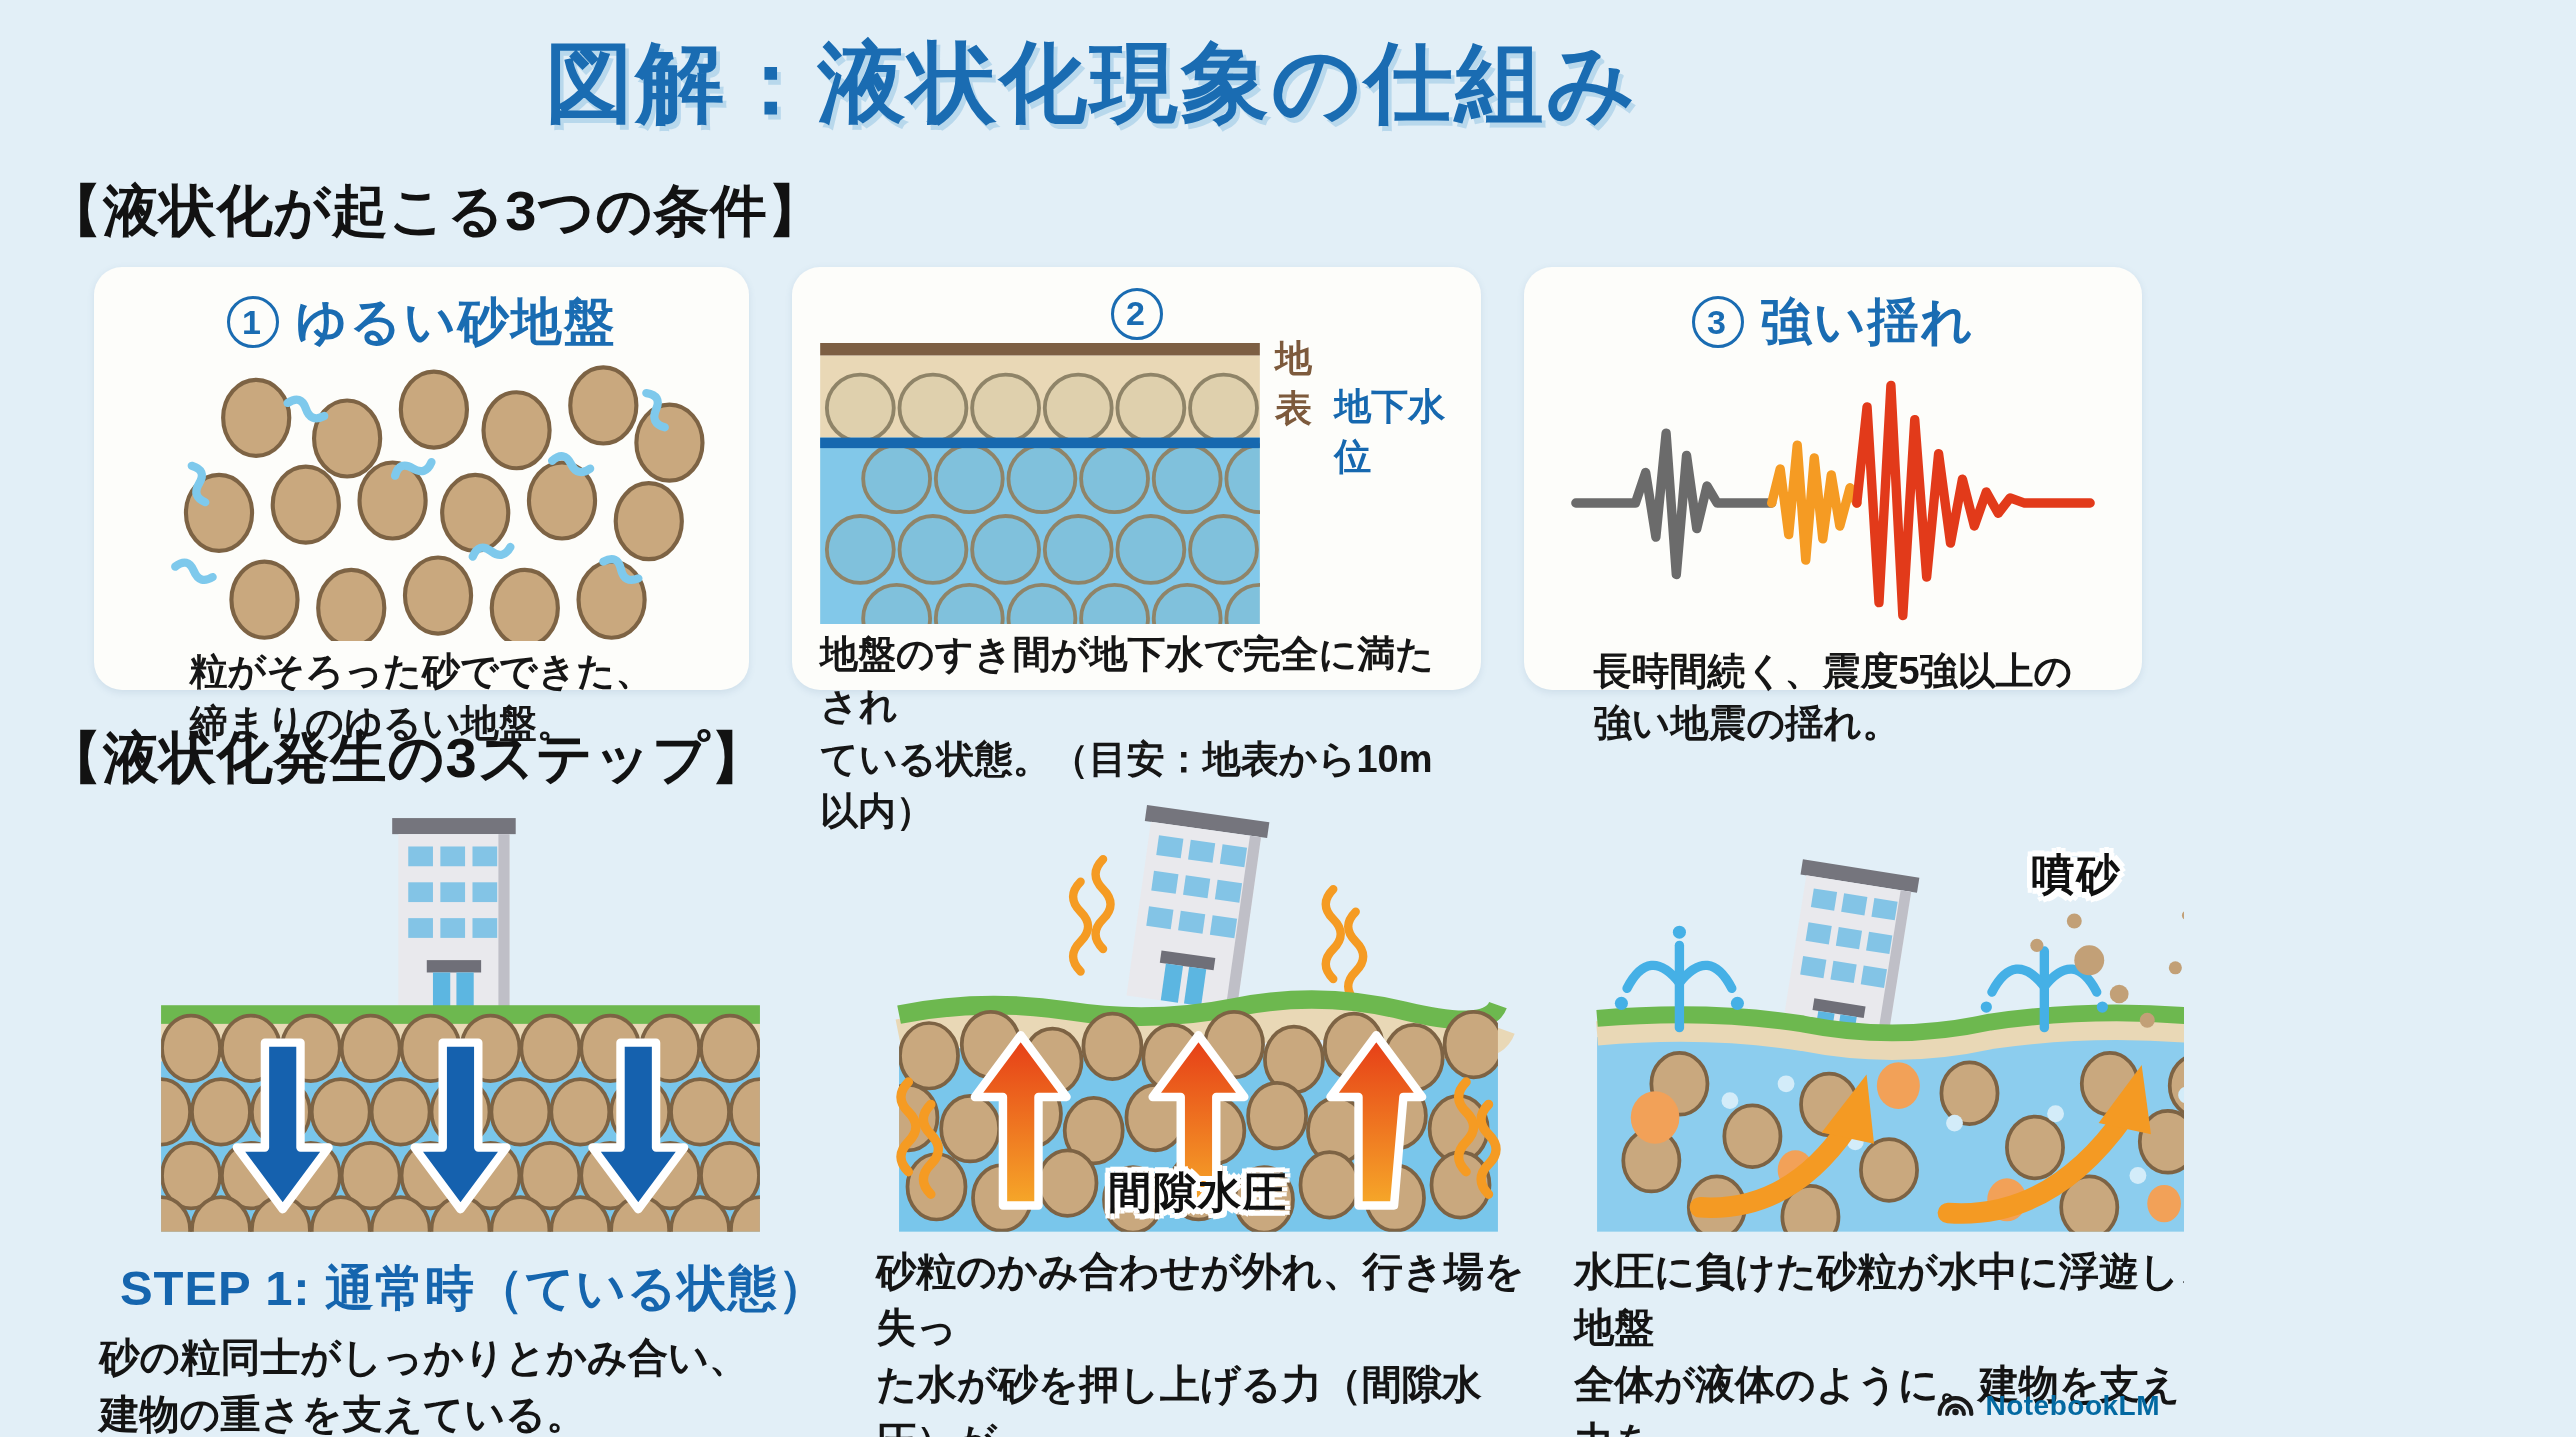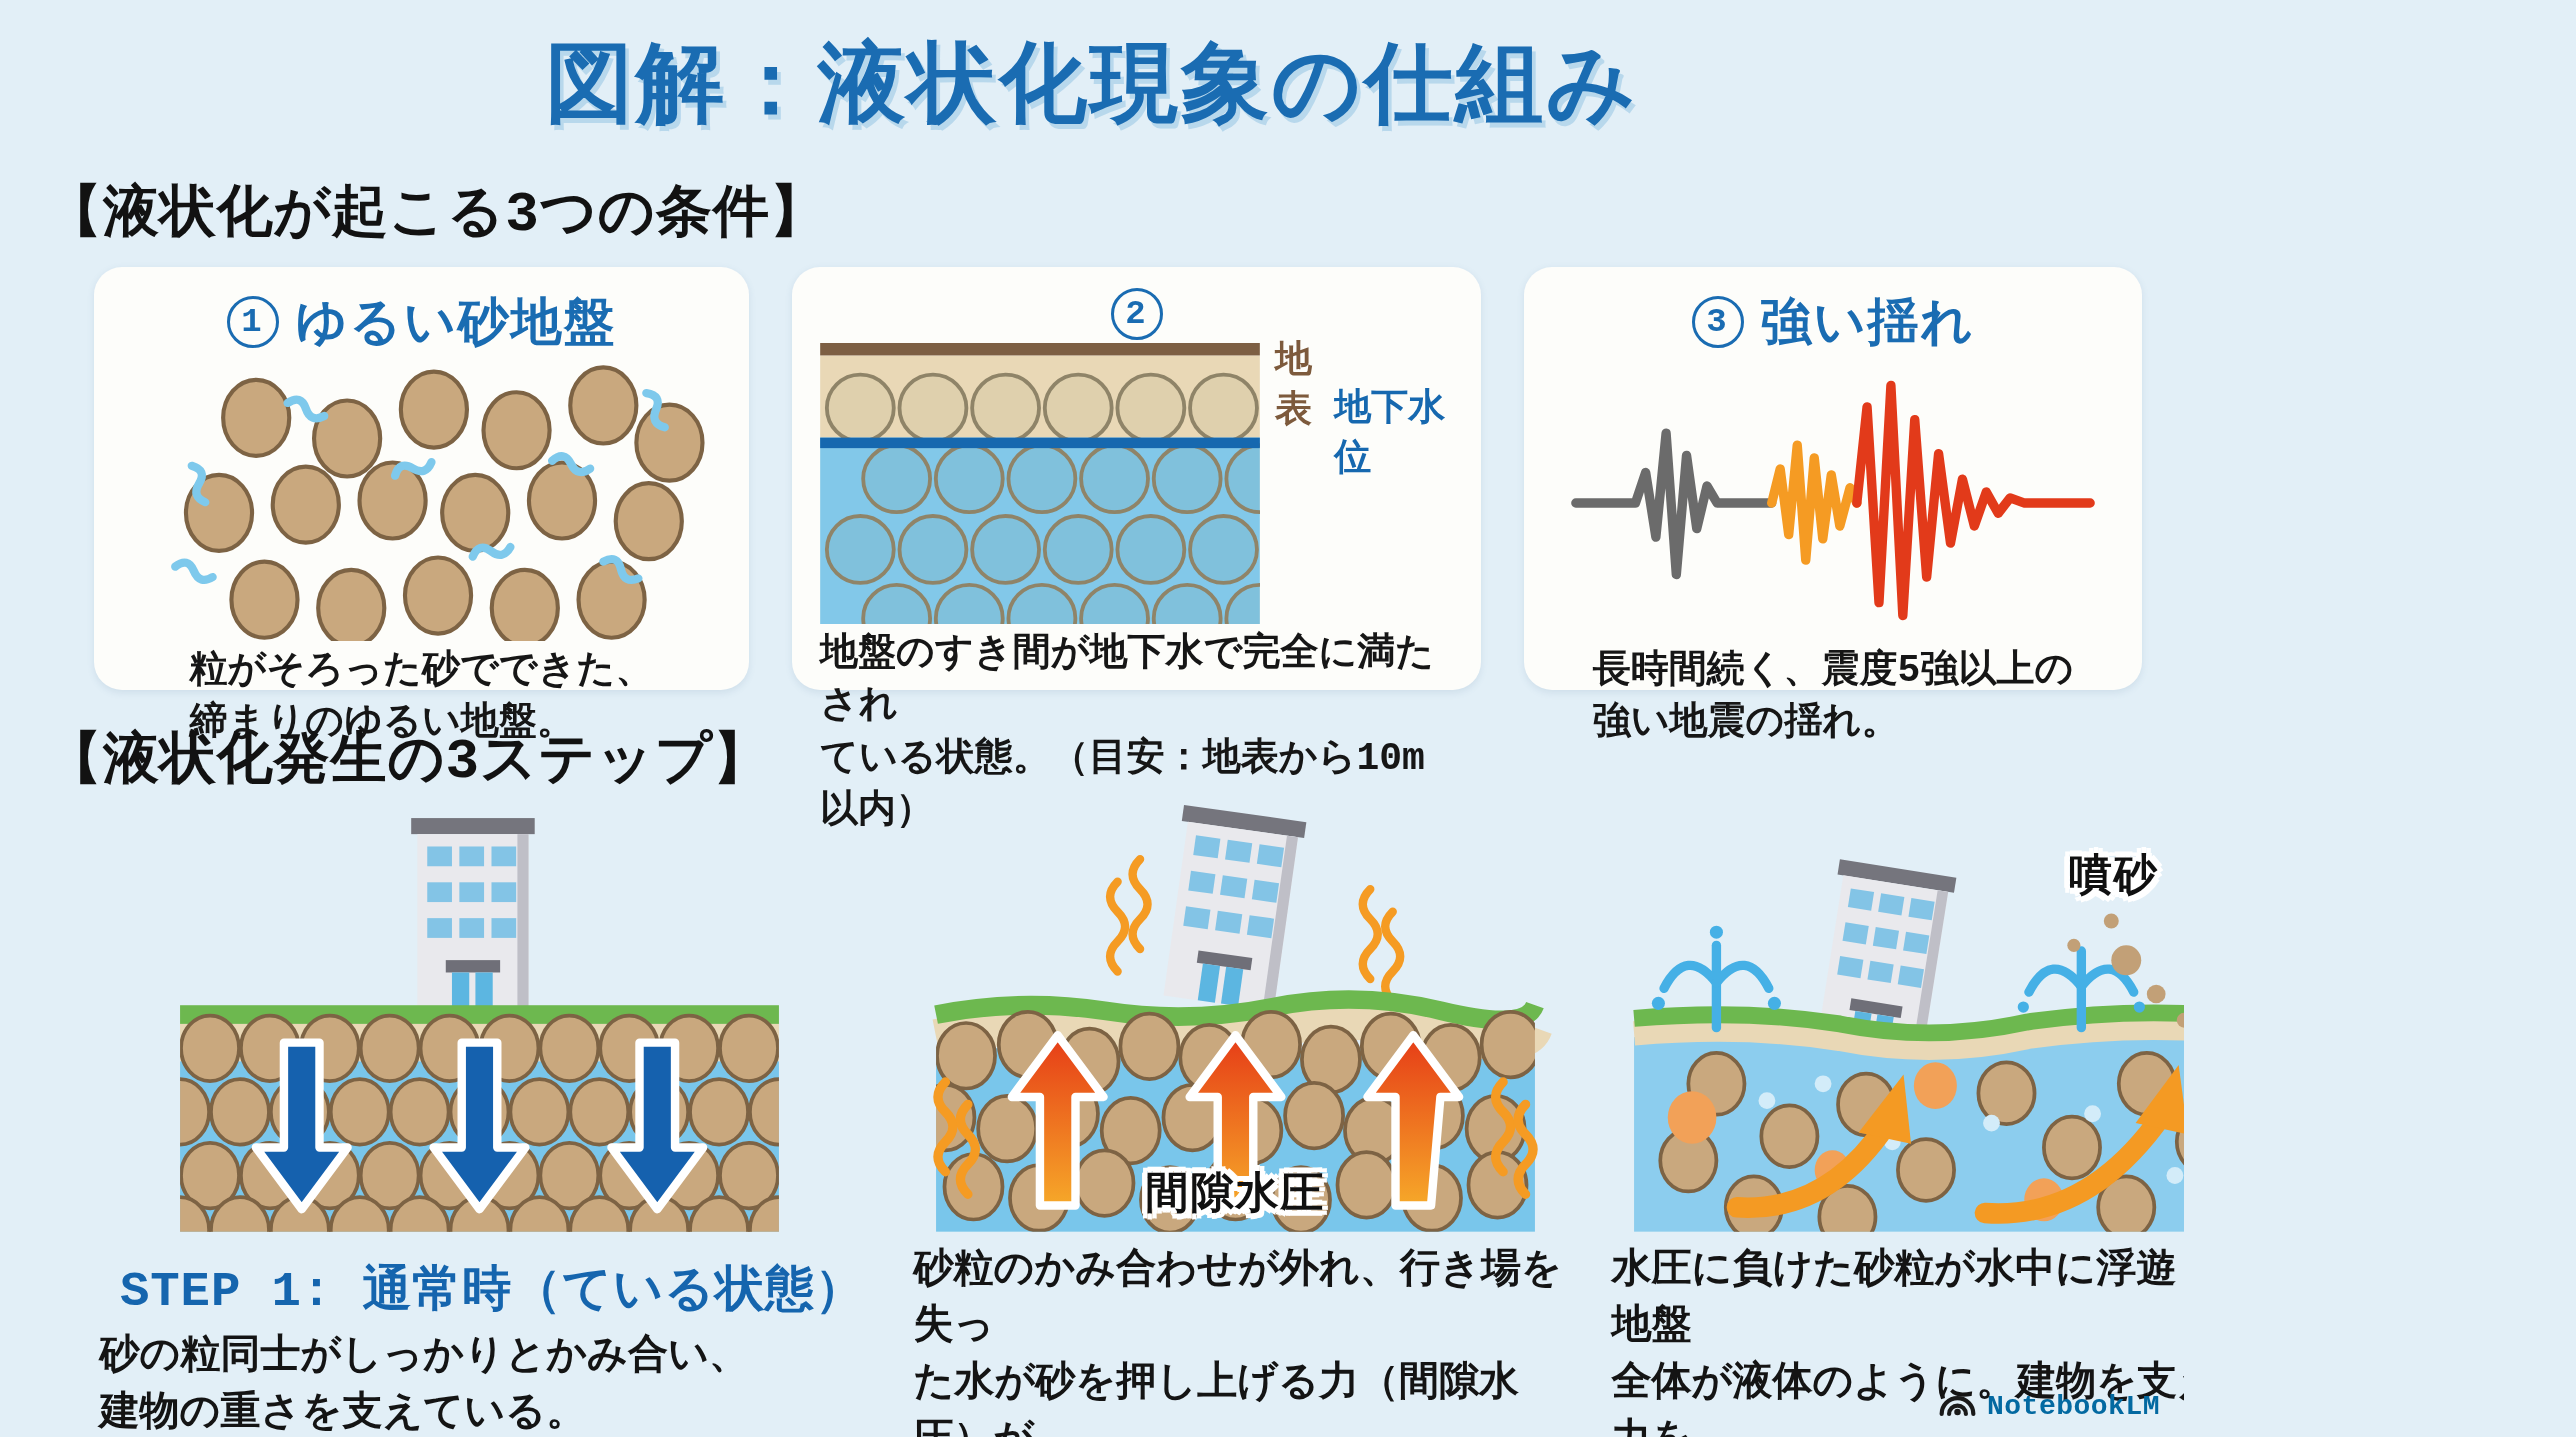--- a/index.html
+++ b/index.html
@@ -9,21 +9,21 @@
     --sand-fill:#c9a87e; --sand-stroke:#7d6344; --water-blue:#7cc6ea; --grass-green:#6db84f;
   }
   *{margin:0;padding:0;box-sizing:border-box;}
   html,body{width:2576px;height:1438px;}
   body{
     background:var(--bg);
     font-family:"Liberation Sans","DejaVu Sans",sans-serif;
     color:var(--heading-black);
     overflow:hidden;
   }
-  .page{position:relative;width:2184px;height:1438px;overflow:hidden;font-family:Liberation Mono, monospace;}
+  .page{position:relative;width:2184px;height:1438px;overflow:hidden;}
   .page-title{
     text-align:center;font-size:88px;font-weight:900;color:var(--accent-blue);
     padding-top:24px;letter-spacing:2.8px;
     text-shadow:3.7px 4.7px 0 rgba(150,196,228,.55);
   }
   .section-head{
     font-size:56px;font-weight:900;color:var(--heading-black);
     padding-left:46px;margin-top:31px;letter-spacing:0.9px;
   }
   

